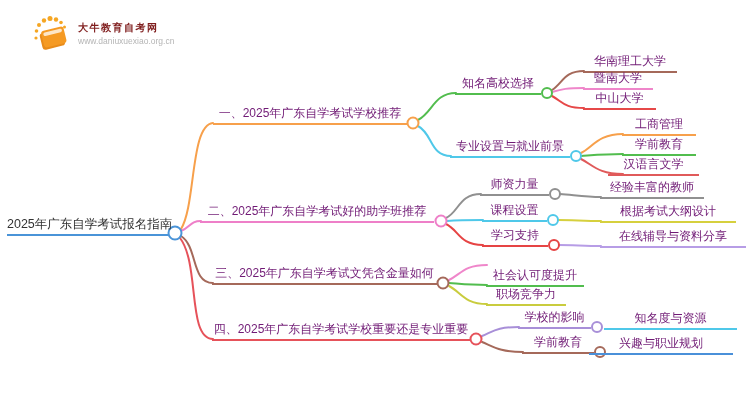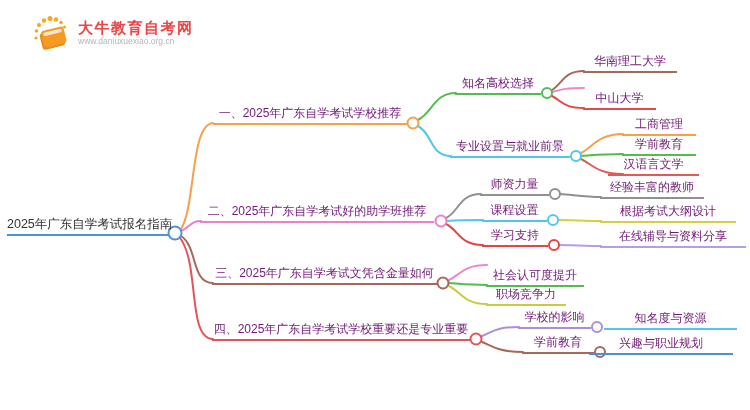--- a/index.html
+++ b/index.html
@@ -5,21 +5,21 @@
   html,body{margin:0;padding:0;background:#ffffff;overflow:hidden;}
   .canvas{position:relative;width:750px;height:410px;background:#fff;
     font-family:"Liberation Sans","DejaVu Sans",sans-serif;}
   .links{position:absolute;left:0;top:0;width:750px;height:410px;pointer-events:none;}
   .node{position:absolute;text-align:center;font-size:12px;color:#701a75;
     border-bottom:2px solid #999;padding-bottom:3px;line-height:13px;
     white-space:nowrap;box-sizing:border-box;cursor:pointer;}
   .node.root{font-size:12.5px;color:#333;}
   .logo{position:absolute;left:26px;top:12px;display:flex;align-items:center;}
   .logo-text{margin-left:6px;}
-  .logo-title{font-size:15px;font-weight:bold;color:#ef4444;letter-spacing:1.5px;line-height:16px;}
+  .logo-title{font-size:10px;font-weight:bold;color:#7f1d1d;letter-spacing:1.5px;line-height:16px;}
   .logo-url{font-size:8.5px;color:#b5b5b5;line-height:11px;}
 </style>
 </head>
 <body>
 
 <div class="canvas">
 
   <div class="logo">
     <svg width="46" height="42" viewBox="0 0 46 42">
       <g fill="#f5a623">
@@ -97,20 +97,21 @@
 
   <div class="node" style="left: 213px; top: 107px; width: 194px; border-bottom-color: rgb(247, 160, 75);">一、2025年广东自学考试学校推荐</div>
   <div class="node" style="left: 200px; top: 205px; width: 234px; border-bottom-color: rgb(238, 127, 200);">二、2025年广东自学考试好的助学班推荐</div>
   <div class="node" style="left: 212px; top: 267px; width: 225px; border-bottom-color: rgb(165, 105, 90);">三、2025年广东自学考试文凭含金量如何</div>
   <div class="node" style="left: 212px; top: 323px; width: 258px; border-bottom-color: rgb(230, 82, 90);">四、2025年广东自学考试学校重要还是专业重要</div>
 
   <div class="node" style="left: 455px; top: 77px; width: 86px; border-bottom-color: rgb(82, 189, 78);">知名高校选择</div>
   <div class="node" style="left: 450px; top: 140px; width: 120px; border-bottom-color: rgb(79, 200, 233);">专业设置与就业前景</div>
 
   <div class="node" style="left: 583px; top: 55px; width: 94px; border-bottom-color: rgb(165, 105, 90);">华南理工大学</div>
+  <div class="node" style="left: 583px; top: 72px; width: 70px; border-bottom-color: rgb(239, 134, 202);">暨南大学</div>
   <div class="node" style="left: 583px; top: 92px; width: 73px; border-bottom-color: rgb(230, 72, 72);">中山大学</div>
 
   <div class="node" style="left: 622px; top: 118px; width: 74px; border-bottom-color: rgb(247, 160, 75);">工商管理</div>
   <div class="node" style="left: 622px; top: 138px; width: 74px; border-bottom-color: rgb(82, 189, 78);">学前教育</div>
   <div class="node" style="left: 608px; top: 158px; width: 91px; border-bottom-color: rgb(224, 90, 90);">汉语言文学</div>
 
   <div class="node" style="left: 480px; top: 178px; width: 69px; border-bottom-color: rgb(144, 144, 144);">师资力量</div>
   <div class="node" style="left: 482px; top: 204px; width: 65px; border-bottom-color: rgb(79, 200, 233);">课程设置</div>
   <div class="node" style="left: 482px; top: 229px; width: 66px; border-bottom-color: rgb(230, 68, 68);">学习支持</div>
 

